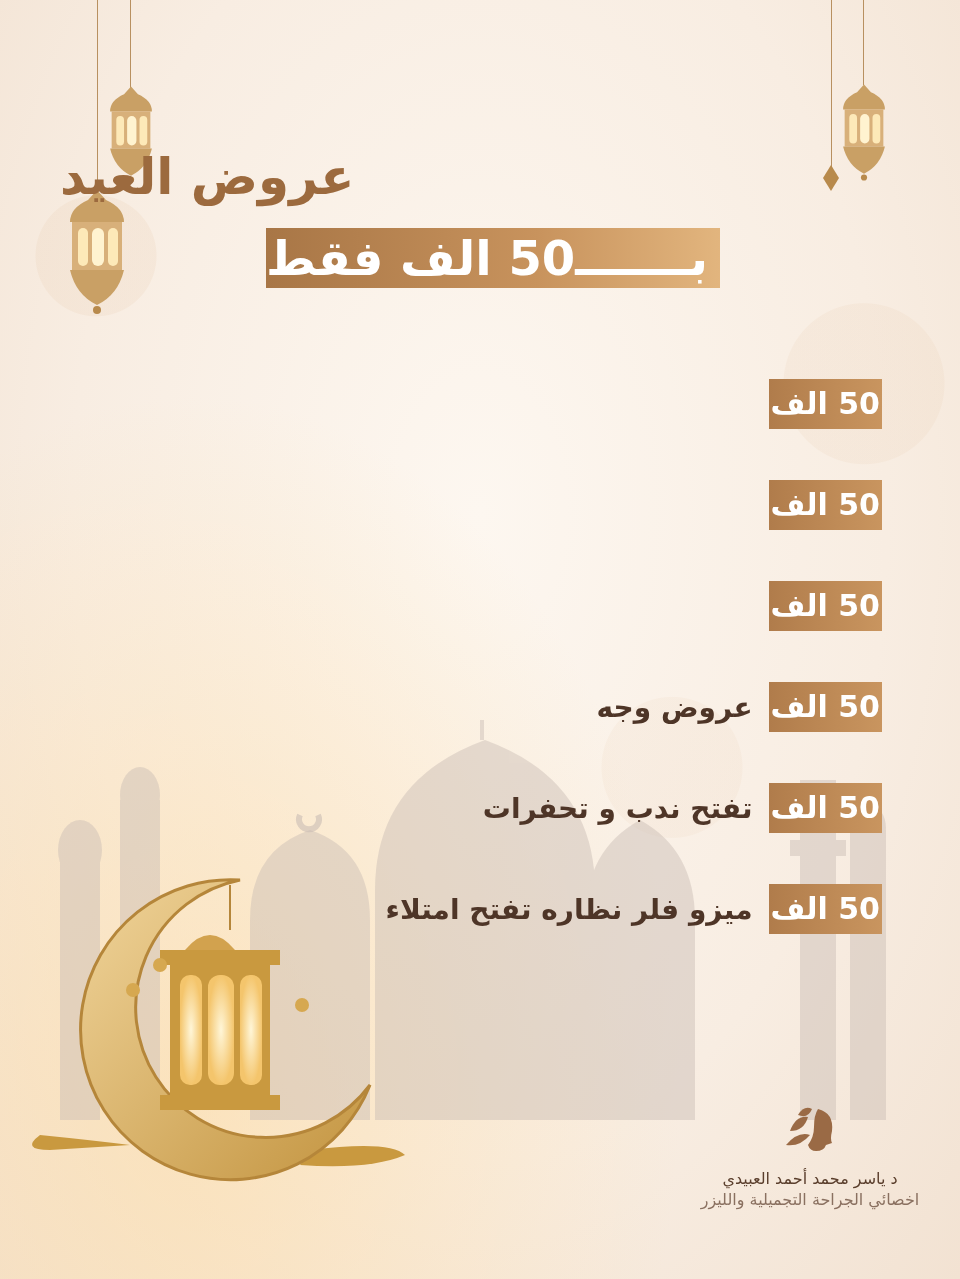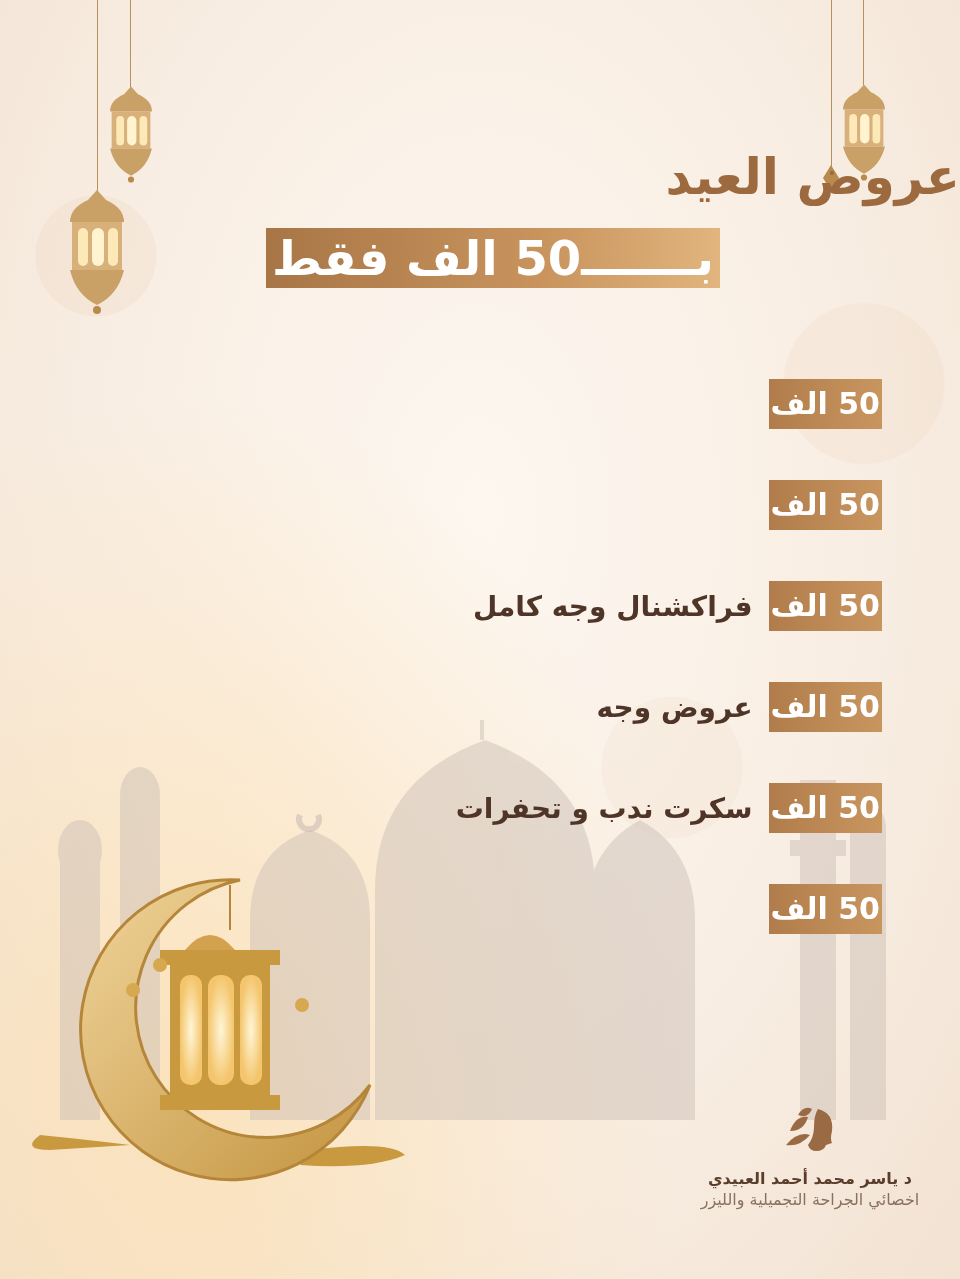--- a/index.html
+++ b/index.html
@@ -17,45 +17,45 @@
         radial-gradient(circle at 90% 30%, rgba(230,200,170,0.15) 0 80px, transparent 81px),
         radial-gradient(circle at 70% 60%, rgba(230,200,170,0.12) 0 70px, transparent 71px);
       pointer-events: none;
     }
     
     .mosque { position: absolute; left: 0; top: 720px; width: 960px; height: 400px; pointer-events: none; }
     
     .lantern { position: absolute; }
     .chain { position: absolute; width: 1px; background: #b89060; }
     .title {
-      position: absolute; top: 148px; left: 10px; right: 0; text-align: right;
+      position: absolute; top: 148px; left: 0; right: 0; text-align: left;
       font-size: 50px; font-weight: bold; color: #9c6a3e; margin-left: 60px;
     }
     .banner {
       position: absolute; top: 228px; left: 266px; width: 454px; height: 60px;
       background: linear-gradient(90deg, #a87646 0%, #c8935d 60%, #e2b57e 100%);
       color: #fff; font-size: 48px; font-weight: bold; line-height: 60px;
-      text-align: center; letter-spacing: 1px;
+      text-align: left; letter-spacing: 1px;
     }
     .offers { position: absolute; top: 378px; right: 78px; width: 820px; }
     .offer {
       display: flex; flex-direction: row; align-items: center; justify-content: flex-start;
       height: 52px; margin-bottom: 49px;
     }
     .price-tag {
       background: linear-gradient(90deg, #b07c4b 0%, #c9955f 100%);
       color: #fff; font-size: 30px; font-weight: bold;
       height: 50px; line-height: 50px; padding: 0 2px; min-width: 94px; text-align: right;
       margin-left: 16px; direction: rtl;
     }
     .offer-text {
       font-size: 28px; font-weight: bold; color: #4e3527; white-space: nowrap;
     }
     .logo { position: absolute; left: 700px; top: 1105px; width: 220px; text-align: center; }
-    .logo-name { font-size: 16px; font-weight: bold; color: #5a3e2c; margin-top: 8px; }
+    .logo-name { font-size: 16px; font-weight: normal; color: #5a3e2c; margin-top: 8px; }
     .logo-sub { font-size: 16px; color: #8a7060; margin-top: 2px; }
     .crescent-group { position: absolute; left: 10px; top: 870px; width: 400px; height: 320px; }
   </style>
 </head>
 <body>
 
 <div class="bg-pattern"></div>
 
 <svg class="mosque" viewBox="0 0 960 400">
   <g fill="#c9bcb4" opacity="0.45">
@@ -121,32 +121,32 @@
 
 <div class="offers">
   <div class="offer">
     <span class="price-tag">50 الف</span>
   </div>
   <div class="offer">
     <span class="price-tag">50 الف</span>
   </div>
   <div class="offer">
     <span class="price-tag">50 الف</span>
-    <span class="offer-text">فراكشنال وجه كامل</span>
   </div>
   <div class="offer">
     <span class="price-tag">50 الف</span>
     <span class="offer-text">عروض وجه</span>
   </div>
   <div class="offer">
     <span class="price-tag">50 الف</span>
-    <span class="offer-text">سكرت ندب و تحفرات</span>
+    <span class="offer-text">تفتح ندب و تحفرات</span>
   </div>
   <div class="offer">
     <span class="price-tag">50 الف</span>
+    <span class="offer-text">ميزو فلر نظاره تفتح امتلاء</span>
   </div>
 </div>
 
 <svg class="crescent-group" viewBox="0 0 400 320">
   <defs>
     <radialGradient id="glow" cx="50%" cy="50%" r="50%">
       <stop offset="0%" stop-color="#fff6d8"></stop>
       <stop offset="100%" stop-color="#f4c56c"></stop>
     </radialGradient>
     <linearGradient id="gold" x1="0" y1="0" x2="1" y2="1">

